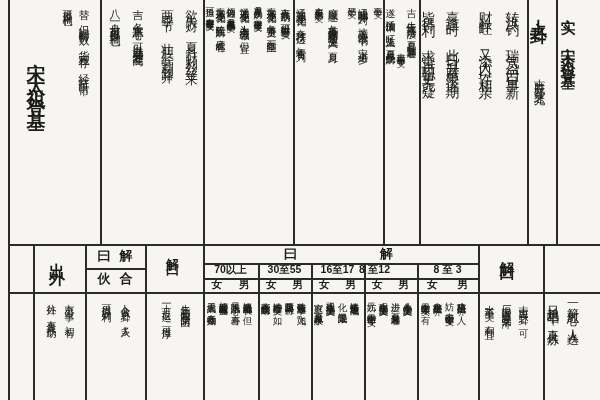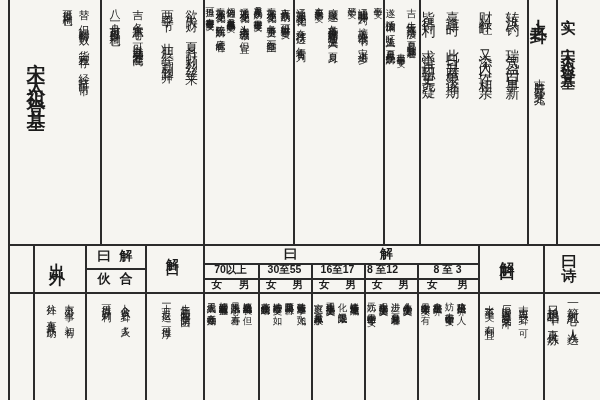--- a/index.html
+++ b/index.html
@@ -89,21 +89,21 @@
   <div class="hc ctr b" style="left:85px;top:272px;width:60px;font-size:13px;letter-spacing:9px;text-indent:9px;">伙合</div>
 
   <div class="vc b" style="left:166px;top:248px;font-size:13px;letter-spacing:7px;">解曰</div>
 
   <div class="hc b" style="left:284px;top:247px;font-size:13px;">曰</div>
   <div class="hc b" style="left:380px;top:247px;font-size:13px;">解</div>
 
   <div class="hc ctr b" style="left:203px;top:264px;width:55px;font-size:10.5px;">70以上</div>
   <div class="hc ctr b" style="left:258px;top:264px;width:53px;font-size:10.5px;">30至55</div>
   <div class="hc ctr b" style="left:311px;top:264px;width:53px;font-size:10.5px;">16至17</div>
-  <div class="hc ctr b" style="left:356px;top:264px;width:53px;font-size:10.5px;">8 至12</div>
+  <div class="hc ctr b" style="left:348px;top:264px;width:53px;font-size:10.5px;">8 至12</div>
   <div class="hc ctr b" style="left:417px;top:264px;width:61px;font-size:10.5px;">8 至 3</div>
 
   <div class="hc genders b" style="left:203px;top:279px;width:55px;font-size:10.5px;">
     <span>女</span>
       <span>男</span>
   </div>
   <div class="hc genders b" style="left:258px;top:279px;width:53px;font-size:10.5px;">
     <span>女</span>
       <span>男</span>
   </div>
@@ -114,21 +114,20 @@
   <div class="hc genders b" style="left:364px;top:279px;width:53px;font-size:10.5px;">
     <span>女</span>
       <span>男</span>
   </div>
   <div class="hc genders b" style="left:417px;top:279px;width:61px;font-size:10.5px;">
     <span>女</span>
       <span>男</span>
   </div>
 
   <div class="vc b" style="left:500px;top:249px;font-size:15px;letter-spacing:7px;">解曰</div>
-  <div class="hc ctr b" style="left:543px;top:253px;width:57px;font-size:15px;letter-spacing:5px;">曰　诗</div>
 
   <div class="hl" style="left:8px;top:244px;width:592px;"></div>
   <div class="hl" style="left:8px;top:292px;width:592px;"></div>
   <div class="hl" style="left:203px;top:263px;width:275px;"></div>
   <div class="hl" style="left:203px;top:278px;width:275px;"></div>
   <div class="hl" style="left:85px;top:268px;width:60px;"></div>
 
   <div class="vl" style="left:8px;top:244px;height:156px;"></div>
   <div class="vl" style="left:33px;top:244px;height:156px;"></div>
   <div class="vl" style="left:85px;top:244px;height:156px;"></div>

